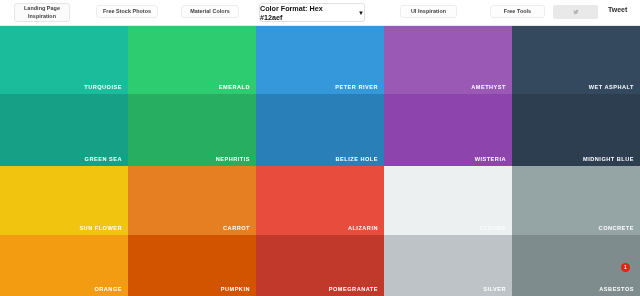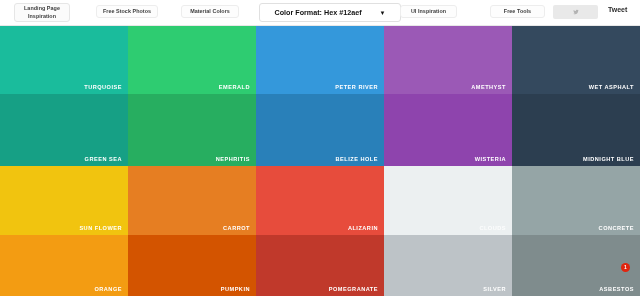--- a/index.html
+++ b/index.html
@@ -52,21 +52,21 @@
   #btn-landing   { left: 14px;  top: 3px;  width: 56px;  height: 19px; }
   #btn-stock     { left: 96px;  top: 5px;  width: 62px;  height: 13px; }
   #btn-material  { left: 181px; top: 5px;  width: 58px;  height: 13px; }
   #btn-uiinsp    { left: 400px; top: 5px;  width: 57px;  height: 13px; }
   #btn-freetools { left: 490px; top: 5px;  width: 55px;  height: 13px; }
 
   .format-select {
     position: absolute;
     left: 259px;
     top: 3px;
-    width: 142px;
+    width: 106px;
     height: 19px;
     box-sizing: border-box;
     background: #ffffff;
     border: 1px solid #e0e0e0;
     border-radius: 3px;
     display: flex;
     align-items: center;
     justify-content: center;
     gap: 18px;
     color: #111111;

